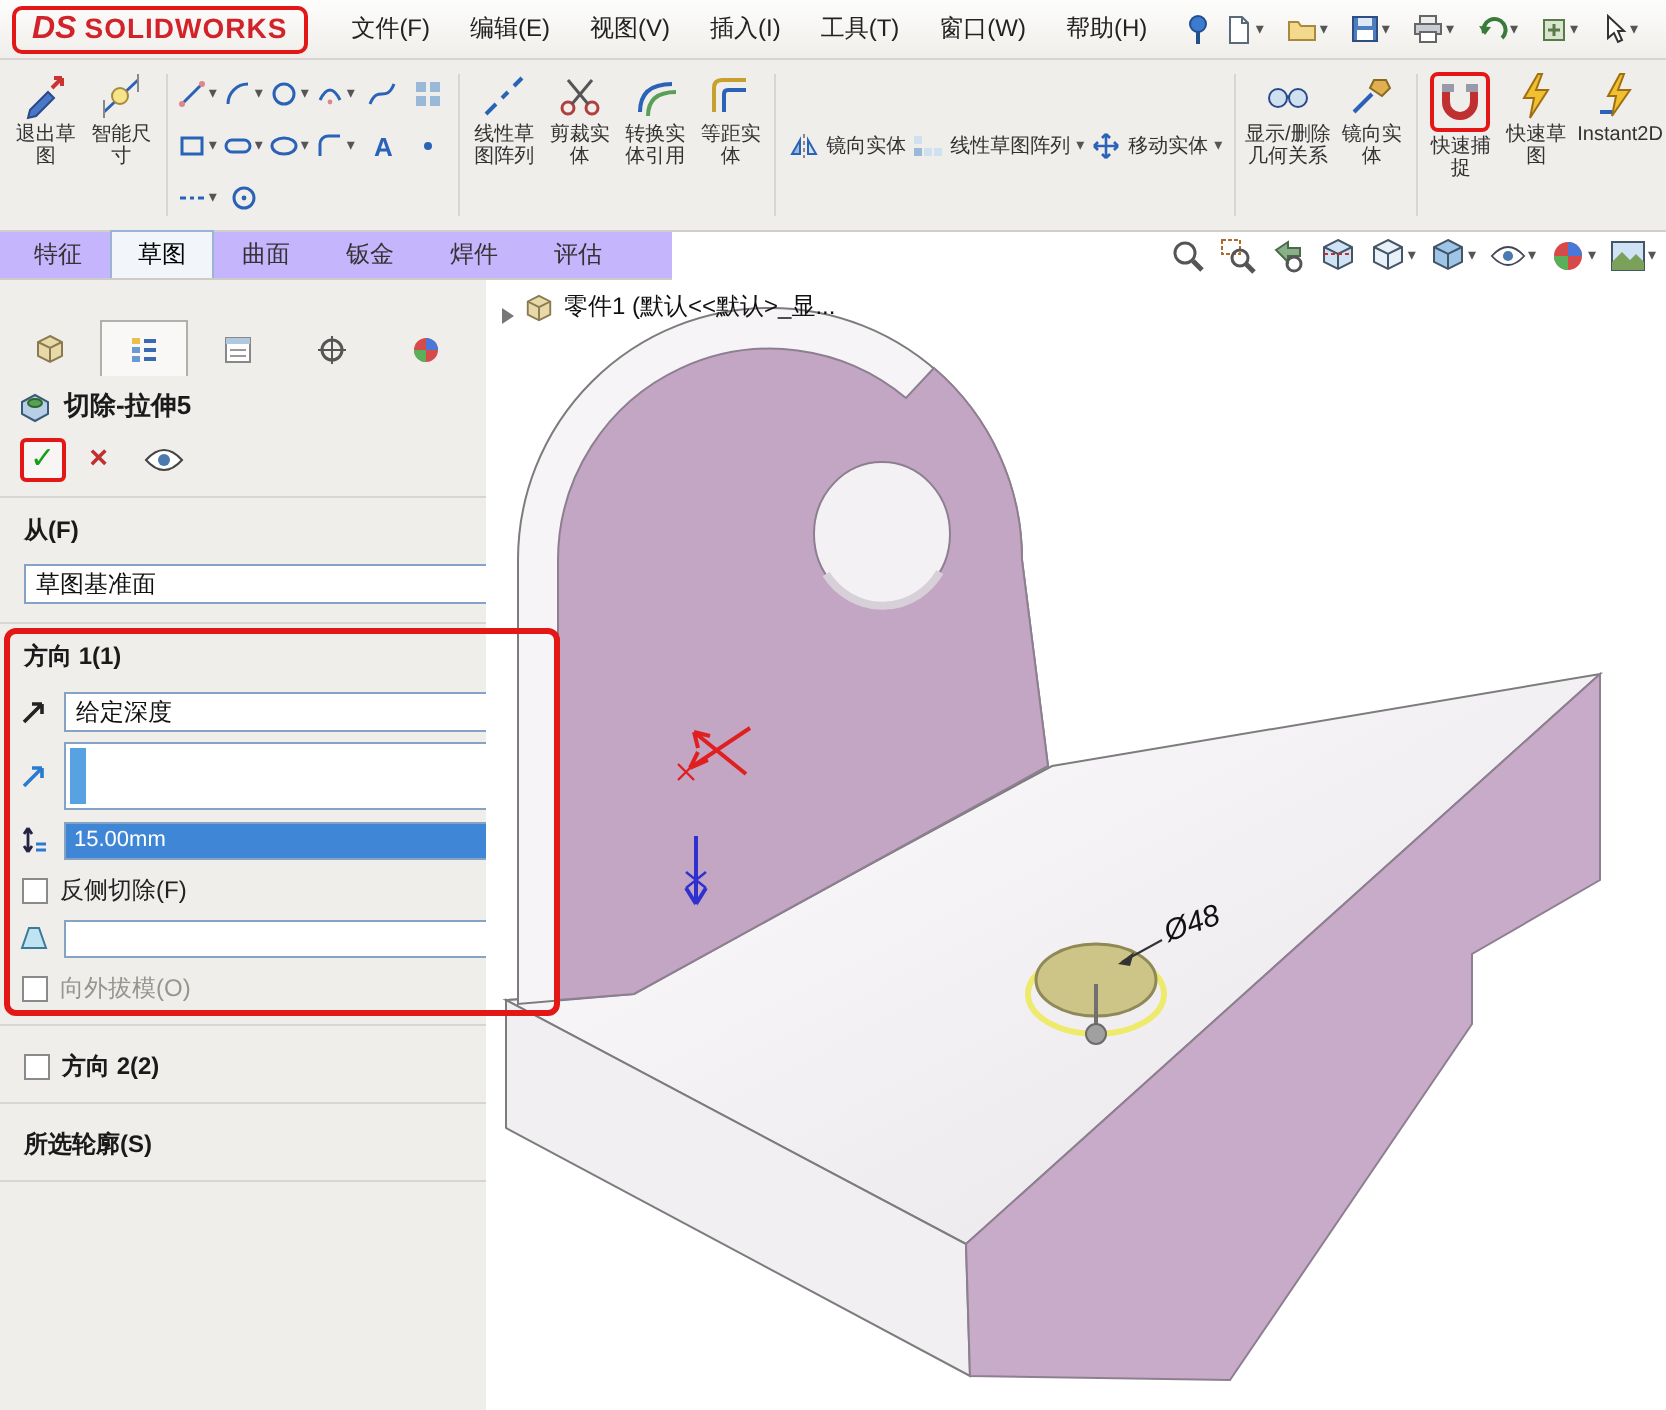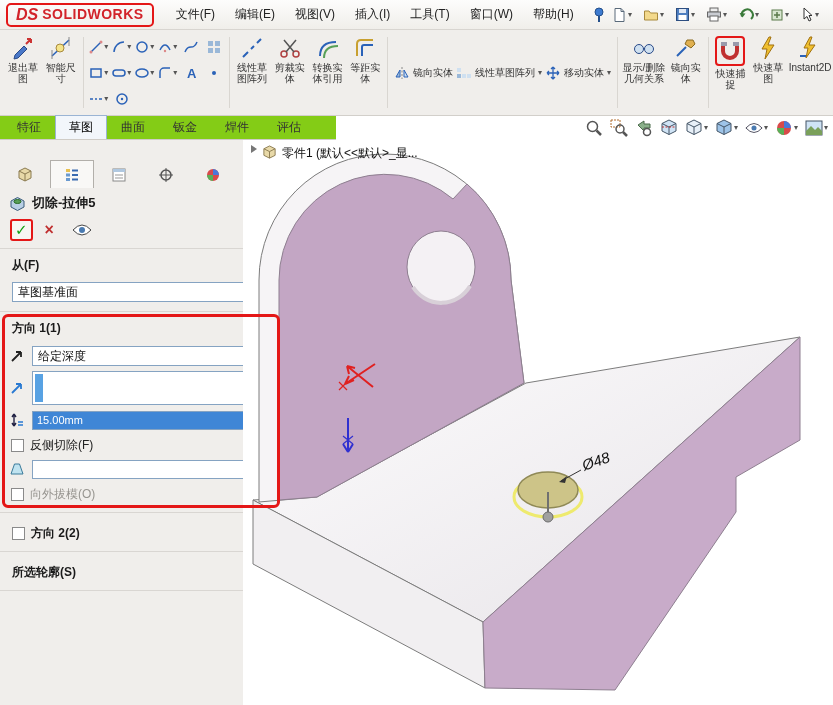--- a/index.html
+++ b/index.html
@@ -22,21 +22,21 @@
 .rsep{width:1px;background:#d9d6d1;margin:5px 3px}
 .rbig{width:46px;display:flex;flex-direction:column;align-items:center;padding-top:4px;gap:2px}
 .rbig .lbl{width:36px;font-size:10px;line-height:11px;text-align:center;color:#333}
 .rbig .lblw{width:52px}
 .rgrid{display:grid;grid-template-columns:repeat(6,23px);grid-auto-rows:26px;align-items:center;justify-items:center;margin:2px 1px}
 .cell{display:flex;align-items:center;gap:1px}
 .rstack{display:flex;flex-direction:row;justify-content:center;gap:3px;padding:0 3px}
 .rrow{display:flex;align-items:center;gap:3px;font-size:10px;color:#333;white-space:nowrap}
 .icon-hl{border:2px solid #e41717;border-radius:4px;padding:1px;display:inline-flex}
 
-.tabbar{position:absolute;left:0;top:116px;width:833px;height:24px;background:#84cc16;border-bottom:1px solid #cfccc7;display:flex;align-items:flex-end;padding-left:3px}
+.tabbar{position:absolute;left:0;top:116px;width:833px;height:24px;background:#c4b5fd;border-bottom:1px solid #cfccc7;display:flex;align-items:flex-end;padding-left:3px}
 .tab{padding:3px 13px 3px;font-size:12px;color:#333;border:1px solid transparent;border-bottom:none}
 .tab.active{background:#f2f6fb;border-color:#9ab4d4;color:#000}
 .tabright{position:absolute;left:336px;top:0;right:0;height:24px;background:#fff;overflow:visible}
 .hud{position:absolute;right:4px;top:2px;display:flex;align-items:center;gap:5px}
 .hudb{display:flex;align-items:center;gap:1px;padding:1px}
 
 .panel{position:absolute;left:0;top:140px;width:285px;height:565px;background:#f0eeeb;border-right:2px solid #404040}
 .viewport{position:absolute;left:243px;top:140px;width:590px;height:565px;background:#fff;overflow:hidden}
 
 .ptabs{display:flex;gap:3px;margin:20px 3px 0;height:28px}
@@ -66,21 +66,21 @@
 .spin{width:15px;height:19px;margin-left:1px;border:1px solid #9a9a9a;background:linear-gradient(#fdfdfc,#d8d6d2);display:flex;flex-direction:column;align-items:center;justify-content:space-evenly}
 .tu{width:0;height:0;border:3px solid transparent;border-bottom:4px solid #4a4a4a}
 .td{width:0;height:0;border:3px solid transparent;border-top:4px solid #4a4a4a}
 .chkrow{display:flex;align-items:center;gap:6px;margin:7px 11px 0 11px;font-size:12px;color:#222}
 .cbx{width:13px;height:13px;background:#fff;border:1px solid #8a8a8a;flex:0 0 13px}
 .dimtxt{color:#979590}
 .sec1{position:relative}
 .redframe{position:absolute;left:2px;right:3px;top:2px;height:194px;border:3px solid #e41717;border-radius:6px;pointer-events:none;z-index:5}
 .sech.col{border-bottom:1px solid #d9d6d2;padding-bottom:9px;padding-top:12px}
 
-.bcrumb{position:absolute;left:8px;top:5px;display:flex;align-items:flex-start;gap:5px;z-index:6;font-size:12px;color:#111}
+.bcrumb{position:absolute;left:8px;top:5px;display:flex;align-items:flex-end;gap:5px;z-index:6;font-size:12px;color:#111}
 .btri{width:0;height:0;border-left:6px solid #777;border-top:4px solid transparent;border-bottom:4px solid transparent}
 </style>
 </head>
 <body>
 
 <div class="titlebar">
   <div class="logo">
     <span class="ds">DS</span>
     <span class="nm">SOLIDWORKS</span>
   </div>

